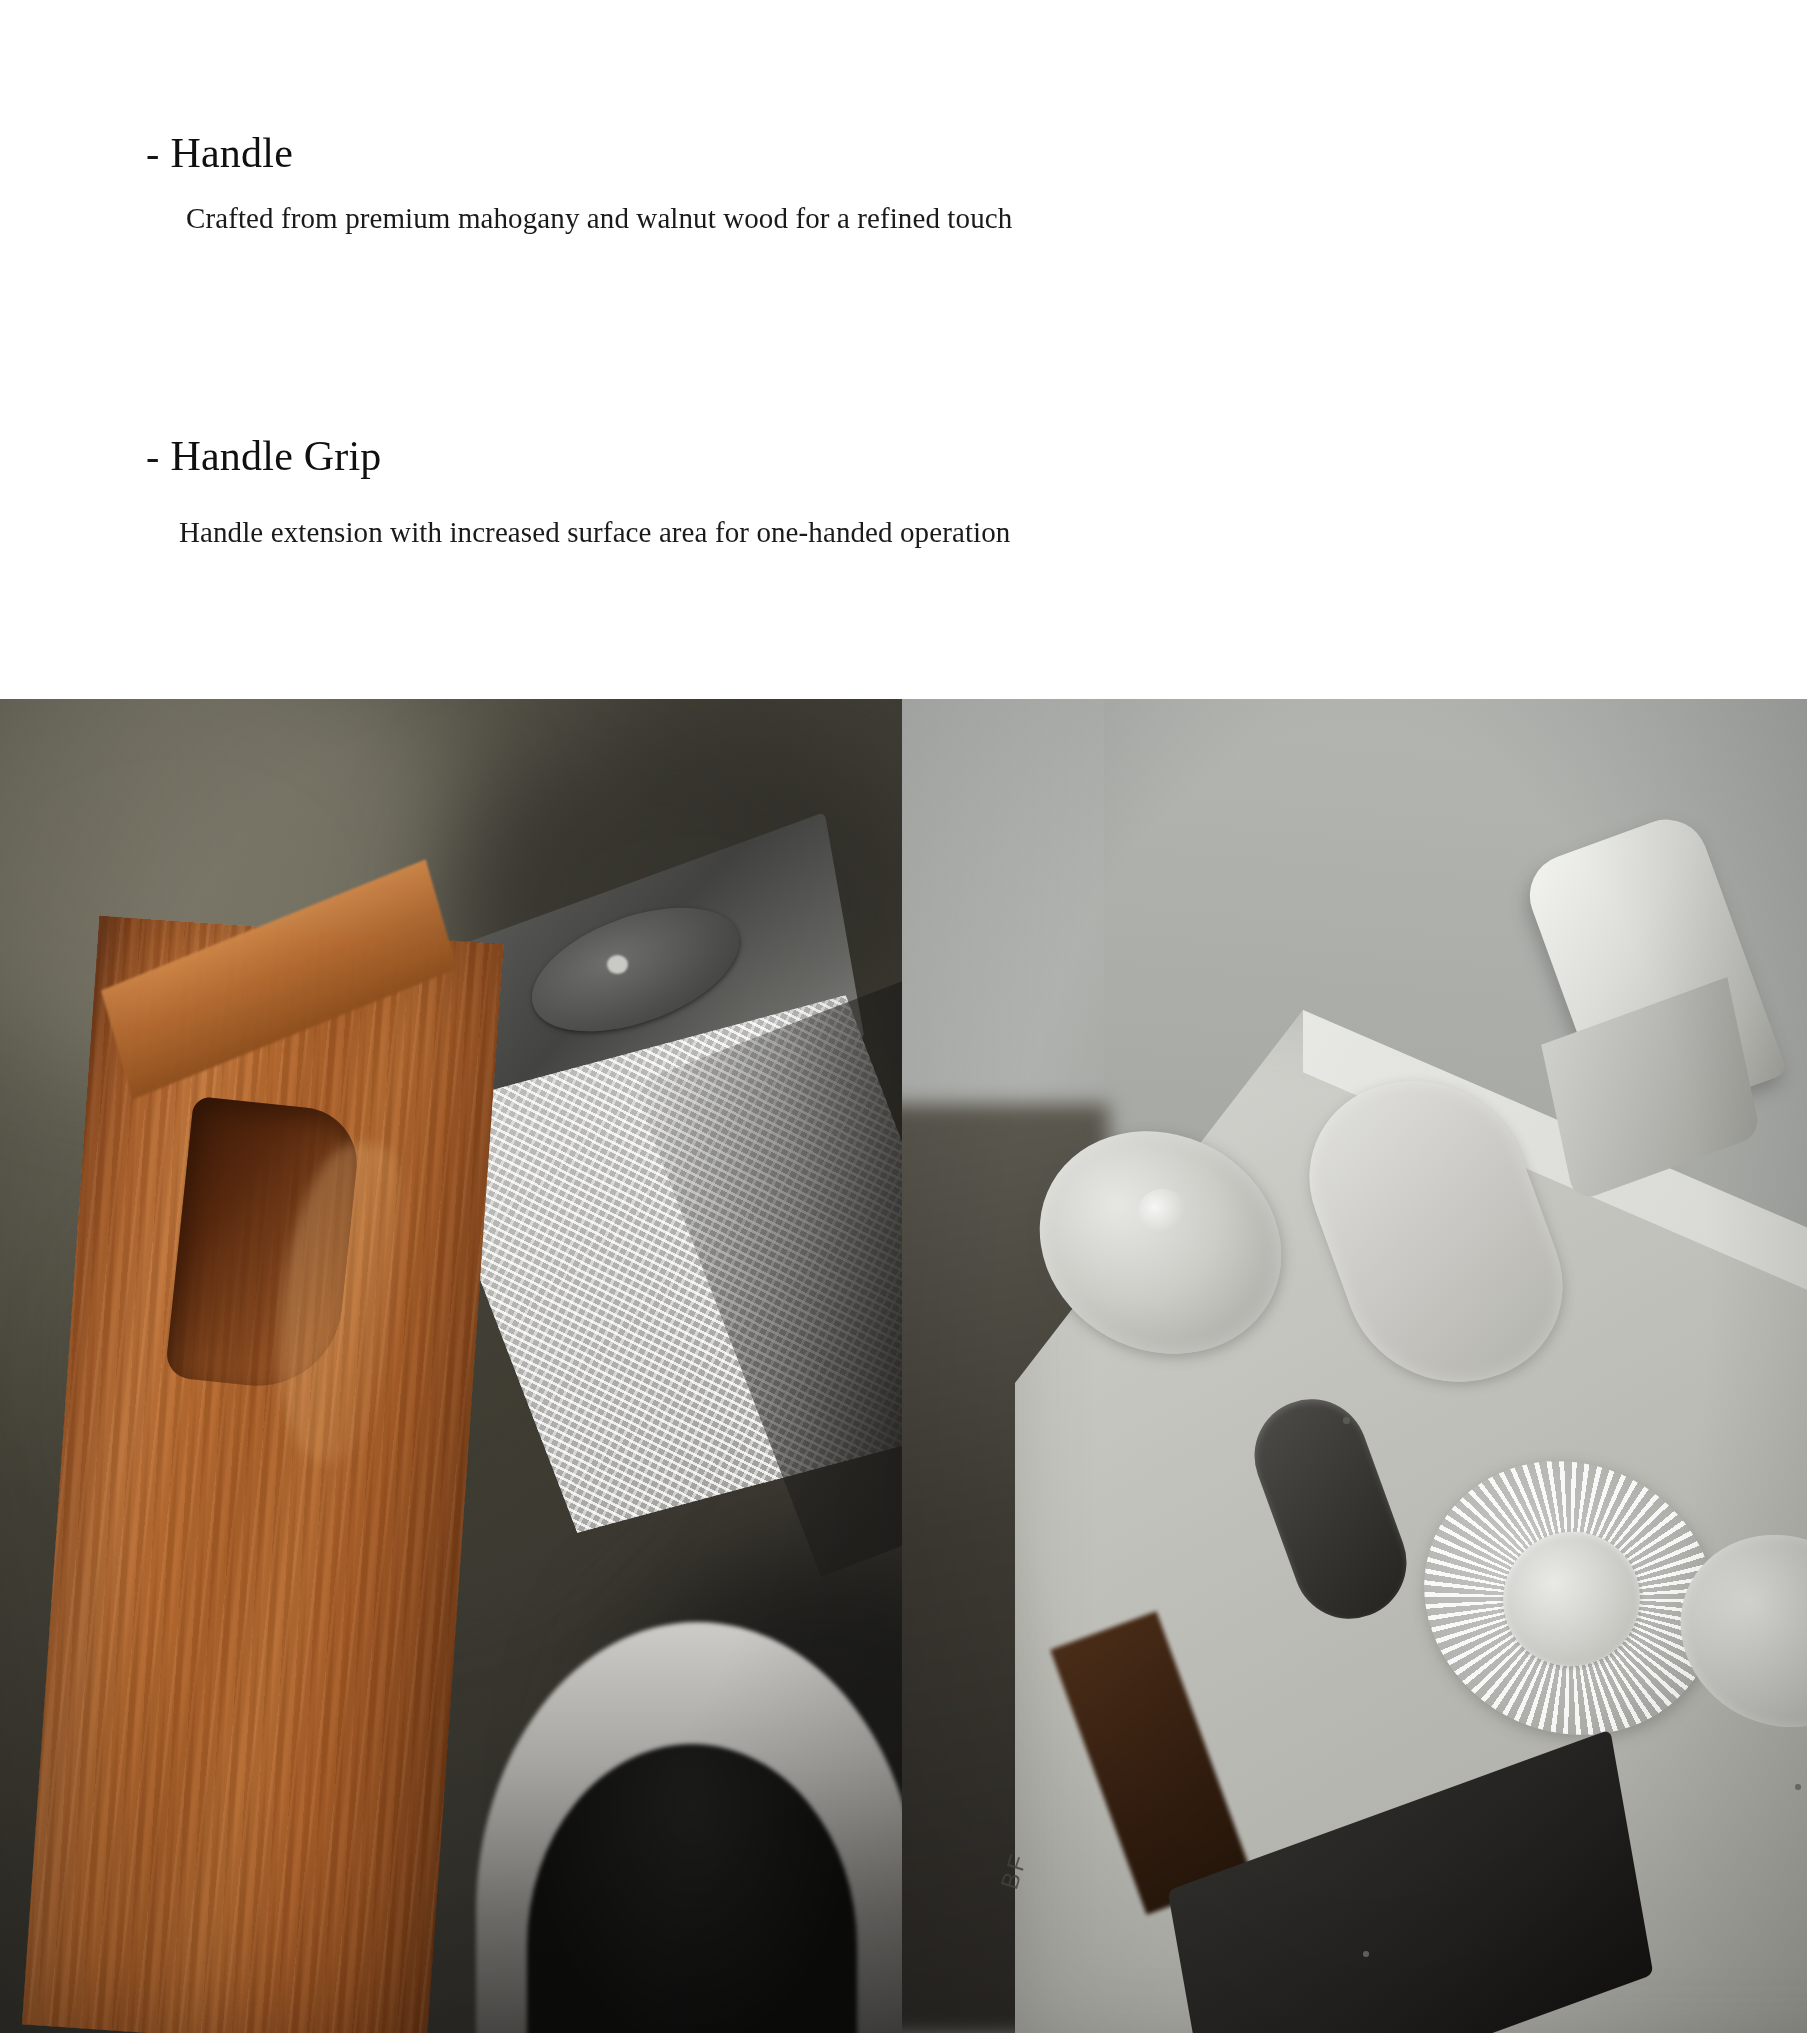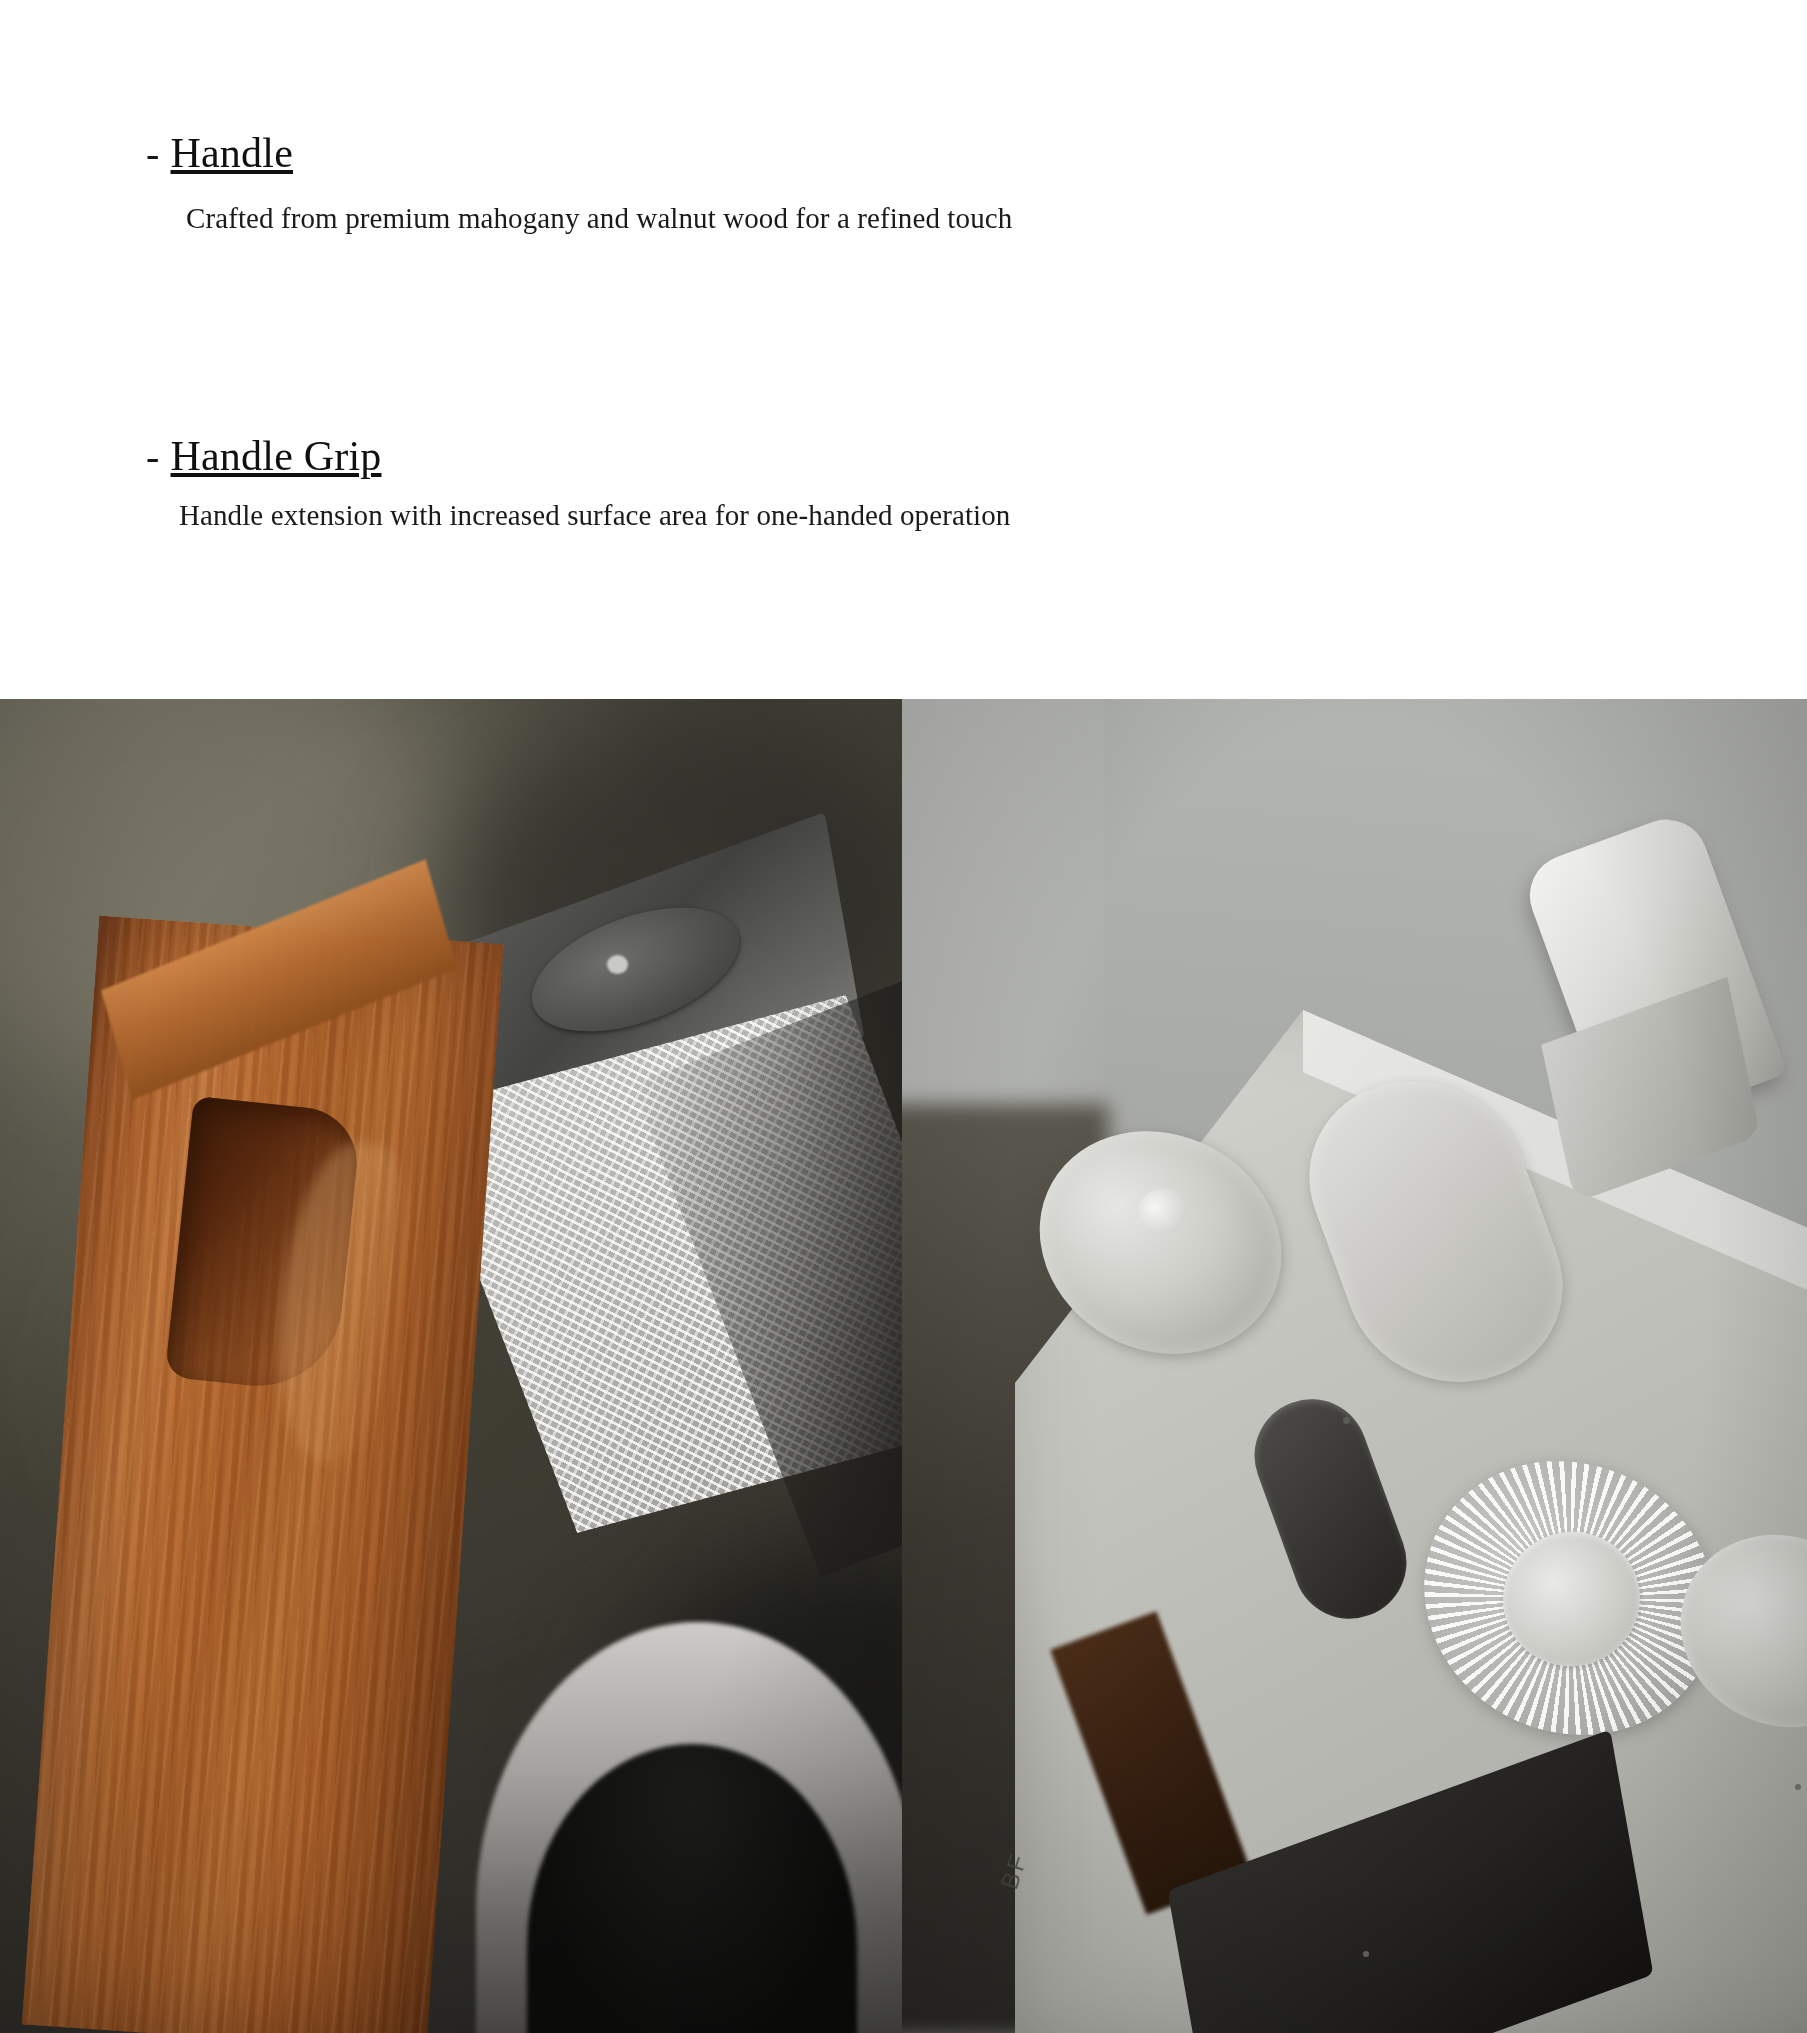--- a/index.html
+++ b/index.html
@@ -39,33 +39,33 @@
     font-weight: 400;
     letter-spacing: 0.2px;
     color: #101010;
   }
   .dash {
     width: 24.5px;
     font-size: 40px;
     color: #161616;
     flex: 0 0 auto;
   }
-  .feature-title { white-space: nowrap; text-decoration: underline; }
+  .feature-title { white-space: nowrap; }
 
   .feature-body {
     margin-top: 24.5px;
     margin-left: 40px;
     font-size: 29px;
     line-height: 1.32;
     color: #1a1a1a;
     letter-spacing: 0.1px;
   }
   .feature-body .line { white-space: nowrap; display: block; }
 
-  .feature-2 .feature-body { margin-top: 19px; margin-left: 33px; }
+  .feature-2 .feature-body { margin-top: 36px; margin-left: 33px; }
 
   
   .image-strip {
     position: absolute;
     left: 0; top: 699px;
     width: 1808px;
     height: 1335px;
     display: flex;
   }
   .photo {

